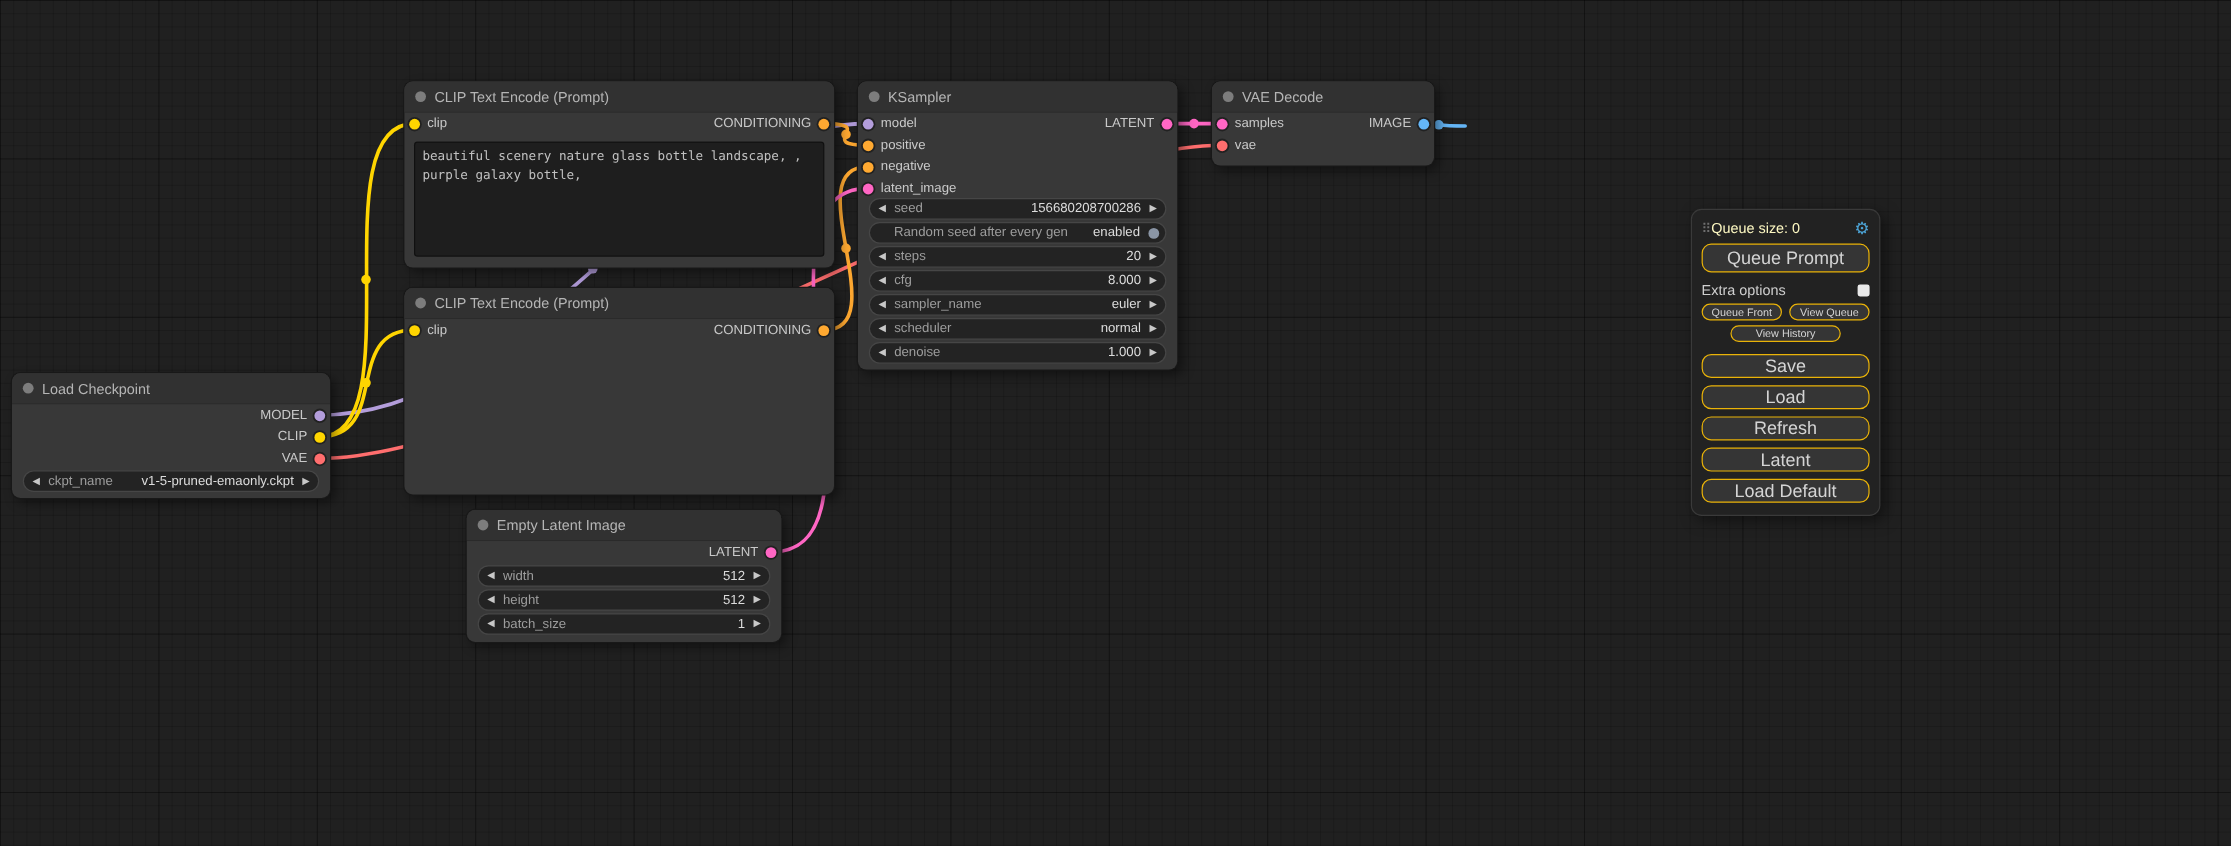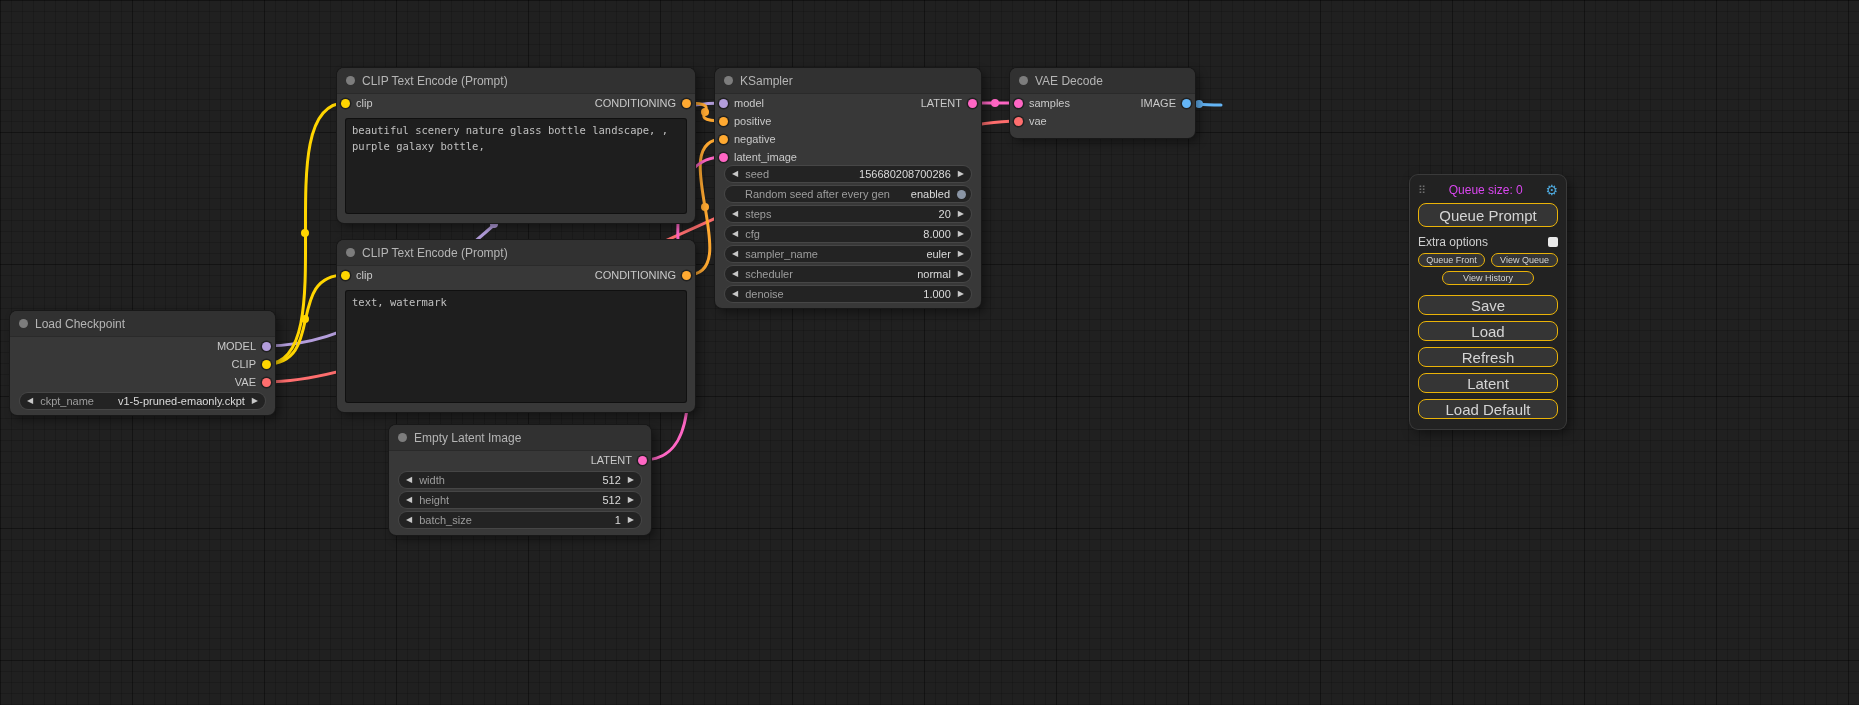--- a/index.html
+++ b/index.html
@@ -41,21 +41,21 @@
   .tdot{width:9px;height:9px;border-radius:50%;background:#8a95a5;margin:0 5px 0 7px;flex:none;}
 
   .ta{position:absolute;left:8px;right:8px;background:#1e1e1e;border:none;border-radius:3px;color:#c0c0c0;
     font-family:"DejaVu Sans Mono",monospace;font-size:10.5px;line-height:1.5;padding:5px 7px;resize:none;outline:none;
     box-shadow:inset 0 0 0 1px rgba(0,0,0,.45);white-space:pre-wrap;overflow:hidden;}
 
   .menu{position:absolute;left:1410px;top:175px;width:156px;z-index:3;background:#222;border-radius:8px;
     box-shadow:0 0 0 1px #3a3a3a,4px 4px 12px rgba(0,0,0,.5);padding:6px 8px 10px;display:flex;flex-direction:column;}
   .mhead{display:flex;align-items:center;height:18px;margin-bottom:4px;}
   .drag{color:#6f6f6f;font-size:11px;cursor:grab;}
-  .qsize{flex:1;text-align:center;color:#d946ef;font-size:12px;}
+  .qsize{flex:1;text-align:left;color:#fef9c3;font-size:12px;}
   .gear{color:#4da6d9;font-size:14px;cursor:pointer;line-height:1;}
   .btn{font-family:inherit;background:#353535;border:1px solid #eab308;border-radius:8px;color:#d4d4d4;cursor:pointer;}
   .btn.big{height:24px;font-size:15px;margin-bottom:8px;}
   .btn.lg{height:20px;font-size:15px;margin-bottom:6px;}
   .btn.lg:last-child{margin-bottom:0;}
   .extra{display:flex;align-items:center;justify-content:space-between;gap:7px;color:#cfcfcf;font-size:12px;margin-bottom:4px;}
   .chk{width:10px;height:10px;background:#e9e9e9;border-radius:2px;display:inline-block;cursor:pointer;}
   .row2{display:flex;gap:6px;margin-bottom:4px;}
   .row2 .btn{flex:1;}
   .btn.sm{height:14px;font-size:9px;border-radius:7px;padding:0 3px;}
@@ -143,21 +143,20 @@
     <div class="srow between">
       <span class="sin">
         <span class="sdot c-clip"></span>
         <span>clip</span>
       </span>
       <span class="sout">
         <span>CONDITIONING</span>
         <span class="sdot c-cond"></span>
       </span>
     </div>
-    <textarea class="ta" style="top: 50px; height: 113px;" spellcheck="false">text, watermark</textarea>
   </div>
 
   <div class="node" style="left:389px;top:425px;width:262px;height:110px;">
     <div class="ntitle">
       <span class="cdot"></span>
       <span class="ntext">Empty Latent Image</span>
     </div>
     <div class="sout">
       <span>LATENT</span>
       <span class="sdot c-latent"></span>

